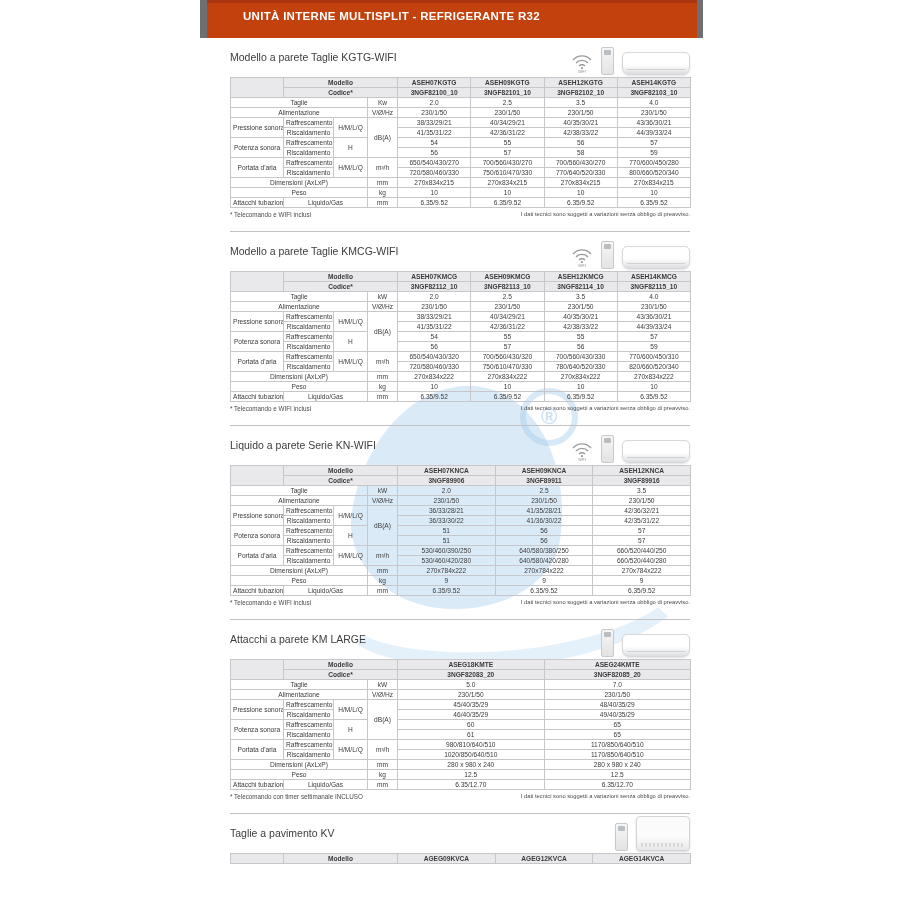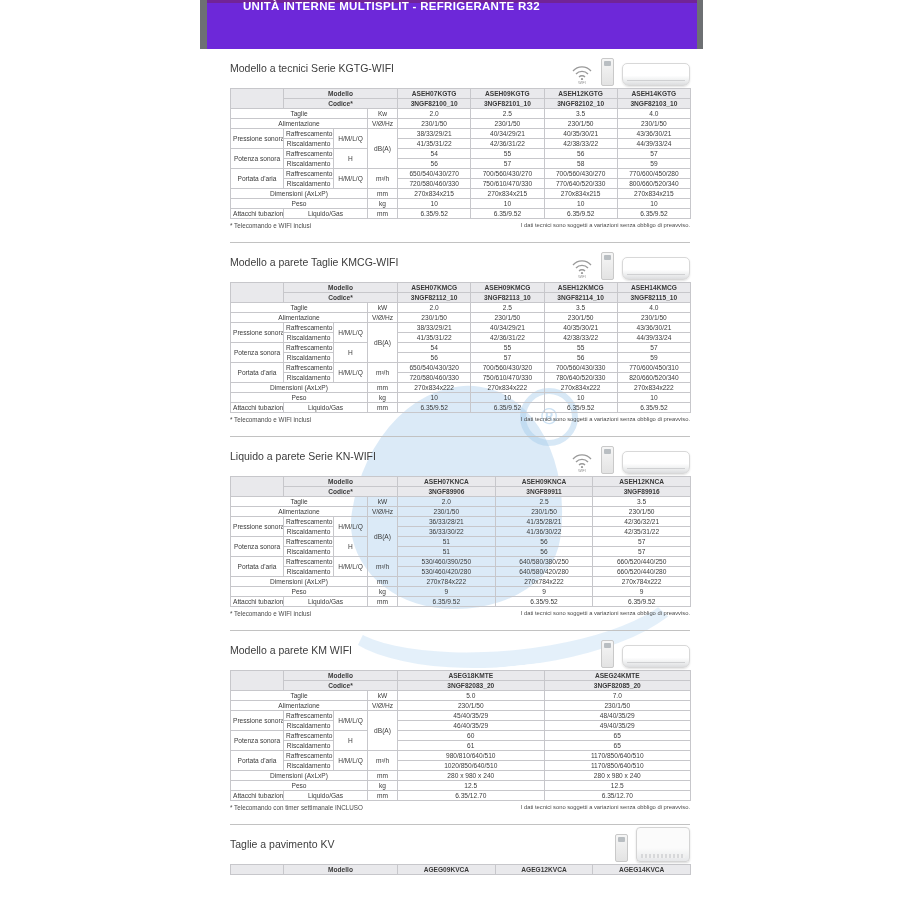--- a/index.html
+++ b/index.html
@@ -1,21 +1,21 @@
 <!DOCTYPE html>
 <html><head>
 <meta charset="utf-8">
 <style>
   html,body{margin:0;padding:0;}
   body{width:900px;height:900px;background:#ffffff;position:relative;overflow:hidden;
        font-family:"Liberation Sans", sans-serif;-webkit-font-smoothing:antialiased;}
   #page{position:absolute;left:207px;top:0;width:490px;}
 
   
-  .banner{position:relative;height:49px;background:#6d28d9;display:flex;align-items:flex-start;
+  .banner{position:relative;height:38px;background:#c2410c;display:flex;align-items:center;
           box-shadow:inset 0 3px 0 rgba(120,30,30,.35);}
   .banner .cap{position:absolute;top:0;height:100%;width:7px;background:#6d7073;}
   .banner .capL{left:-7px;} .banner .capR{right:-6px;width:6px;}
   .banner h1{margin:0 0 7px 36px;font-size:11.5px;color:#fff;font-weight:bold;letter-spacing:.3px;}
 
   .inner{margin-left:23px;margin-right:7px;position:relative;}
 
   .heading-row{margin-top:22px;position:relative;}
   .heading{font-size:11px;font-weight:bold;font-style:italic;color:#1d1d1d;}
   .rule{border-top:1.2px solid #9a9a9a;margin-top:4px;}
@@ -84,21 +84,21 @@
   <div class="banner">
     <div class="cap capL"></div>
     <h1>UNITÀ INTERNE MULTISPLIT - REFRIGERANTE R32</h1>
     <div class="cap capR"></div>
   </div>
 
   <div class="inner">
 
     <div id="sections">
         <div class="section-head">
-          <div class="section-title">Modello a tecnici Serie KGTG-WIFI</div>
+          <div class="section-title">Modello a parete Taglie KGTG-WIFI</div>
           <div class="icons">
             <div class="wifi"><svg width="22" height="16" viewBox="0 0 22 16">
                 <path d="M2 7 A 12 12 0 0 1 20 7" fill="none" stroke="#9a9a9a" stroke-width="1.3"></path>
                 <path d="M5 10 A 8 8 0 0 1 17 10" fill="none" stroke="#9a9a9a" stroke-width="1.3"></path>
                 <path d="M8 13 A 4.2 4.2 0 0 1 14 13" fill="none" stroke="#9a9a9a" stroke-width="1.3"></path>
                 <circle cx="11" cy="15" r="1.1" fill="#9a9a9a"></circle>
               </svg><div class="lbl">WIFI</div></div>
             <div class="remote"></div>
             <div class="wallunit"></div>
           </div>
@@ -484,21 +484,21 @@
               <td class="val">6.35/9.52</td>
             </tr>
           </tbody>
         </table>
         <div class="fnrow">
           <div class="fn-left">* Telecomando e WIFI inclusi</div>
           <div class="fn-right">I dati tecnici sono soggetti a variazioni senza obbligo di preavviso.</div>
         </div>
         <div class="divider"></div>
         <div class="section-head">
-          <div class="section-title">Modello a parete KM WIFI</div>
+          <div class="section-title">Attacchi a parete KM LARGE</div>
           <div class="icons">
             <div class="remote"></div>
             <div class="wallunit"></div>
           </div>
         </div>
         <table class="spec">
           <colgroup>
             <col style="width: 53px;">
             <col style="width: 50px;">
             <col style="width: 34px;">

